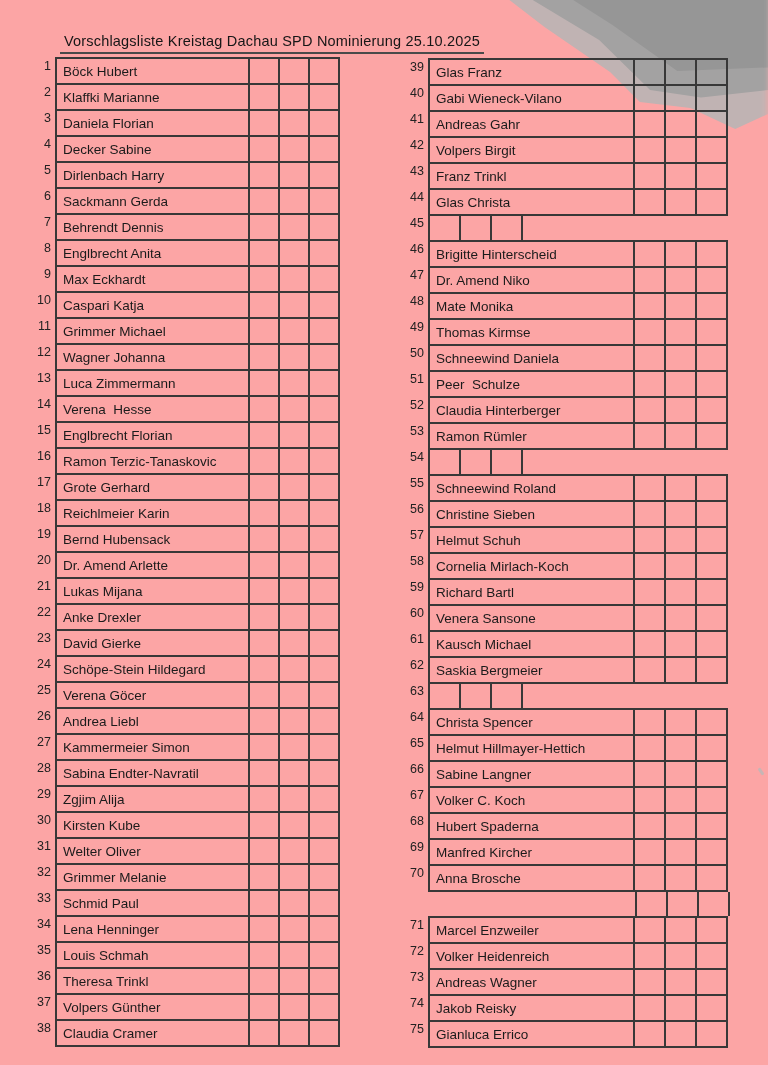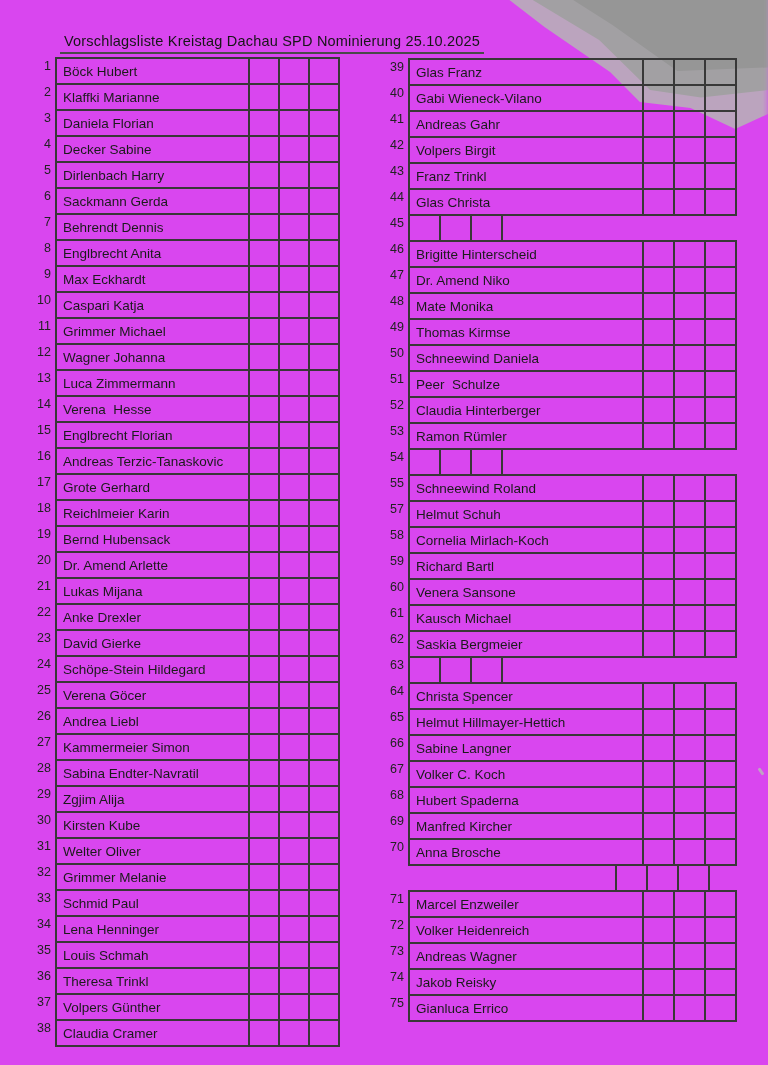--- a/index.html
+++ b/index.html
@@ -4,57 +4,57 @@
 <style>
   html,body{margin:0;padding:0;}
   body{
     width:768px;height:1065px;
     background:#e9e9e9;
     font-family:"Liberation Sans", sans-serif;
     -webkit-font-smoothing:antialiased;
   }
   .paper{
     position:relative;width:768px;height:1065px;overflow:hidden;
-    background:#d946ef;
+    background:#fca5a5;
     color:#1d1d1d;
   }
   
   .doc-title{
     position:absolute;left:60px;top:33px;width:424px;
     text-align:center;
     font-size:14.5px;letter-spacing:.2px;color:#161616;
     padding-bottom:3px;
     border-bottom:2px solid #4a4a4a;
     white-space:nowrap;
   }
   
   .list{position:absolute;}
   .list-left{left:29px;top:57px;}
-  .list-right{left:380px;top:58px;}
+  .list-right{left:400px;top:58px;}
   .trow{display:flex;height:28px;}
   .trow + .trow{margin-top:-2px;}
   .num{
     box-sizing:border-box;
     width:26px;text-align:right;padding-right:4px;padding-top:2px;
     font-size:12.5px;line-height:15px;color:#222;
     flex:none;
   }
   .list-right .num{width:28px;}
   .cell{
     box-sizing:border-box;height:28px;
     border:2px solid #383838;
     background:transparent;flex:none;
   }
   .cell + .cell{margin-left:-2px;}
   .name{
     width:195px;padding-left:6px;
     font-size:13.5px;line-height:25px;color:#1b1b1b;
     white-space:pre;overflow:hidden;
   }
-  .list-right .name{width:236px;}
+  .list-right .name{width:207px;}
   .tally{width:32px;}
   .list-right .tally{width:33px;}
   
   .gap-row{display:flex;height:24px;}
   .gap-row .num{visibility:hidden;}
   .gap-row .gap-name{
     box-sizing:border-box;width:207px;border:none;flex:none;
   }
   .gap-row .cell{
     height:24px;border-top:none;border-bottom:none;
@@ -196,21 +196,21 @@
     </div>
       <div class="trow">
       <span class="num">15</span>
       <span class="cell name">Englbrecht Florian</span>
       <span class="cell tally"></span>
       <span class="cell tally"></span>
       <span class="cell tally"></span>
     </div>
       <div class="trow">
       <span class="num">16</span>
-      <span class="cell name">Andreas Terzic-Tanaskovic</span>
+      <span class="cell name">Ramon Terzic-Tanaskovic</span>
       <span class="cell tally"></span>
       <span class="cell tally"></span>
       <span class="cell tally"></span>
     </div>
       <div class="trow">
       <span class="num">17</span>
       <span class="cell name">Grote Gerhard</span>
       <span class="cell tally"></span>
       <span class="cell tally"></span>
       <span class="cell tally"></span>
@@ -478,20 +478,27 @@
         <span class="cell tally"></span>
       </div>
         <div class="trow">
         <span class="num">55</span>
         <span class="cell name">Schneewind Roland</span>
         <span class="cell tally"></span>
         <span class="cell tally"></span>
         <span class="cell tally"></span>
       </div>
         <div class="trow">
+        <span class="num">56</span>
+        <span class="cell name">Christine Sieben</span>
+        <span class="cell tally"></span>
+        <span class="cell tally"></span>
+        <span class="cell tally"></span>
+      </div>
+        <div class="trow">
         <span class="num">57</span>
         <span class="cell name">Helmut Schuh</span>
         <span class="cell tally"></span>
         <span class="cell tally"></span>
         <span class="cell tally"></span>
       </div>
         <div class="trow">
         <span class="num">58</span>
         <span class="cell name">Cornelia Mirlach-Koch</span>
         <span class="cell tally"></span>

